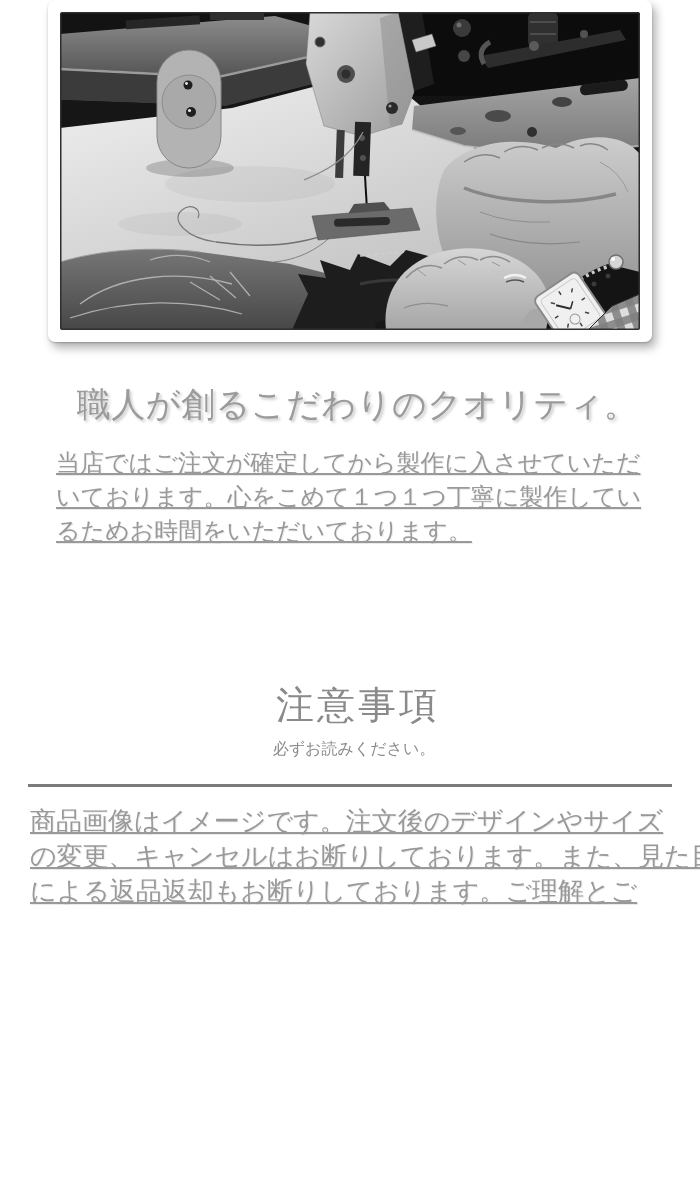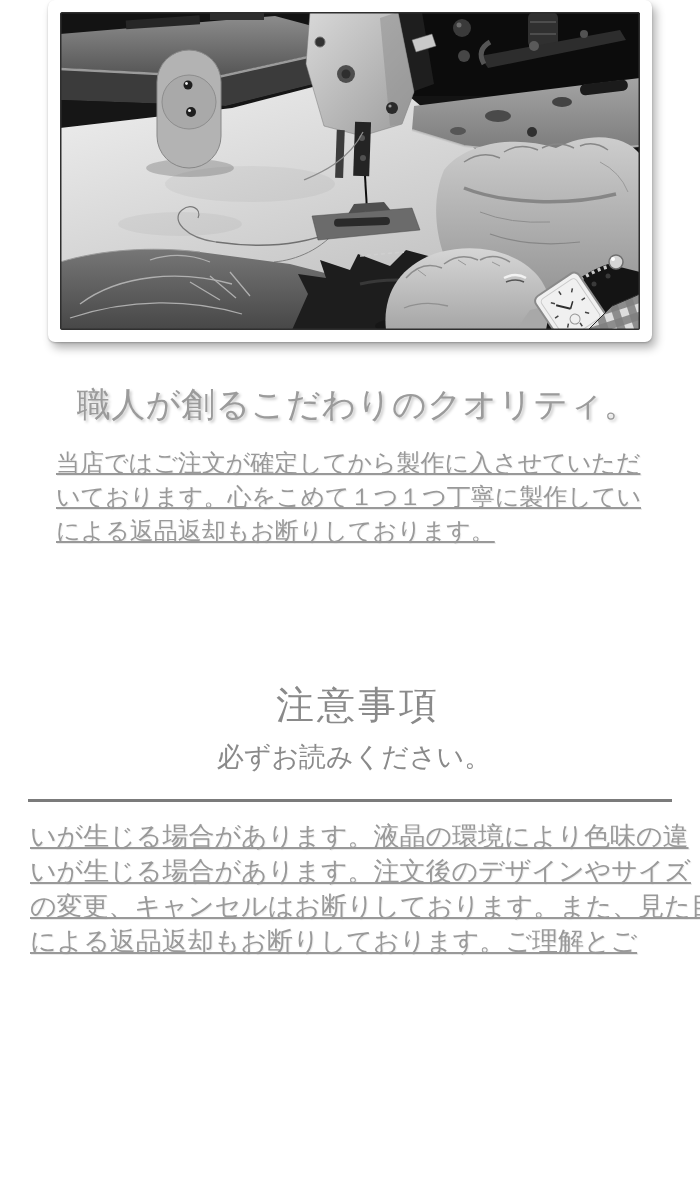--- a/index.html
+++ b/index.html
@@ -47,21 +47,21 @@
     margin:132px 0 0 16px;
     text-align:center;
     font-size:38px;
     font-weight:normal;
     letter-spacing:3px;
     color:var(--c-notice);
   }
   .notice-sub{
     margin:8px 0 0 0;
     text-align:center;
-    font-size:27px;
+    font-size:16px;
     color:var(--c-notice);
     padding-left:8px;
   }
   hr.divider{
     margin:24px 28px 0 28px;
     border:0;
     border-top:3px solid var(--c-divider);
   }
   .para-2{
     margin:17px 0 0 30px;
@@ -271,28 +271,27 @@
 
       <rect x="0.75" y="0.75" width="578.5" height="316.5" fill="none" stroke="#2f2f2f" stroke-width="1.5"></rect>
     </svg>
   </figure>
 
   <h1 class="headline">職人が創るこだわりのクオリティ。</h1>
 
   <div class="para para-1">
     <div class="line">当店ではご注文が確定してから製作に入させていただ</div>
     <div class="line">いております。心をこめて１つ１つ丁寧に製作してい</div>
-    <div class="line">による返品返却もお断りしております。</div>
+    <div class="line">るためお時間をいただいております。</div>
   </div>
 
   <section>
     <h2 class="notice-title">注意事項</h2>
     <div class="notice-sub">必ずお読みください。</div>
     <hr class="divider">
     <div class="para para-2">
-      <div class="line">いが生じる場合があります。液晶の環境により色味の違</div>
-      <div class="line">いが生じる場合があります。注文後のデザインやサイズ</div>
+      <div class="line">商品画像はイメージです。注文後のデザインやサイズ</div>
       <div class="line">の変更、キャンセルはお断りしております。また、見た目</div>
       <div class="line">による返品返却もお断りしております。ご理解とご</div>
     </div>
   </section>
 
 </div>
 
 </body></html>

